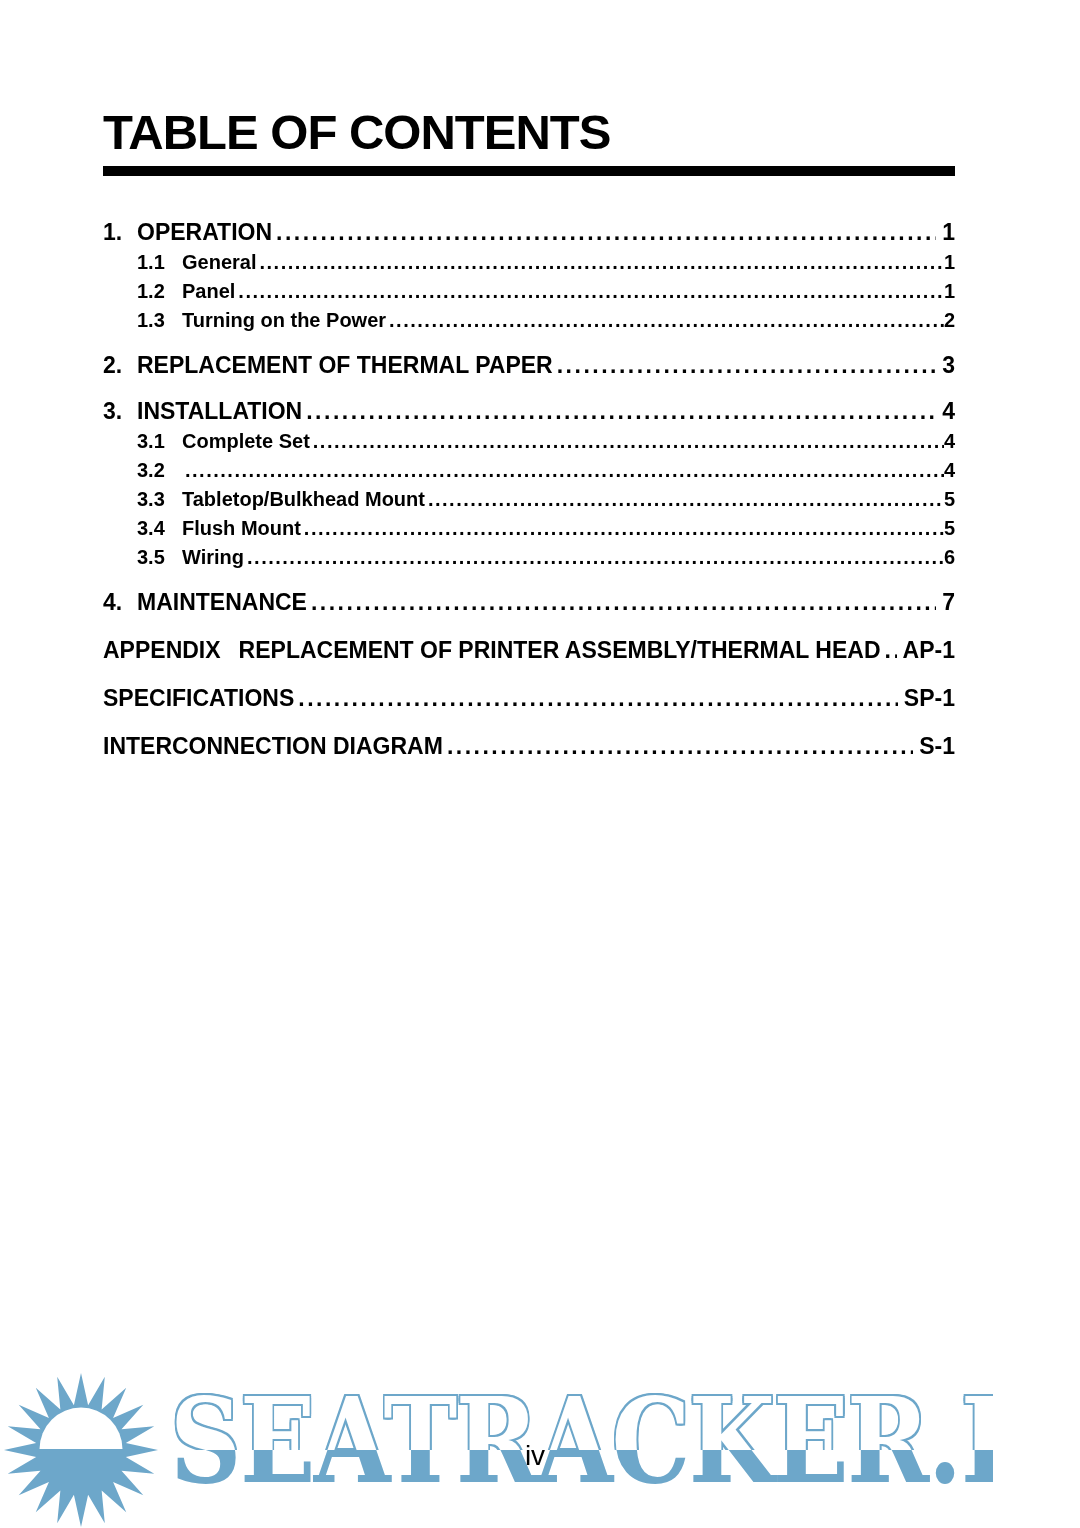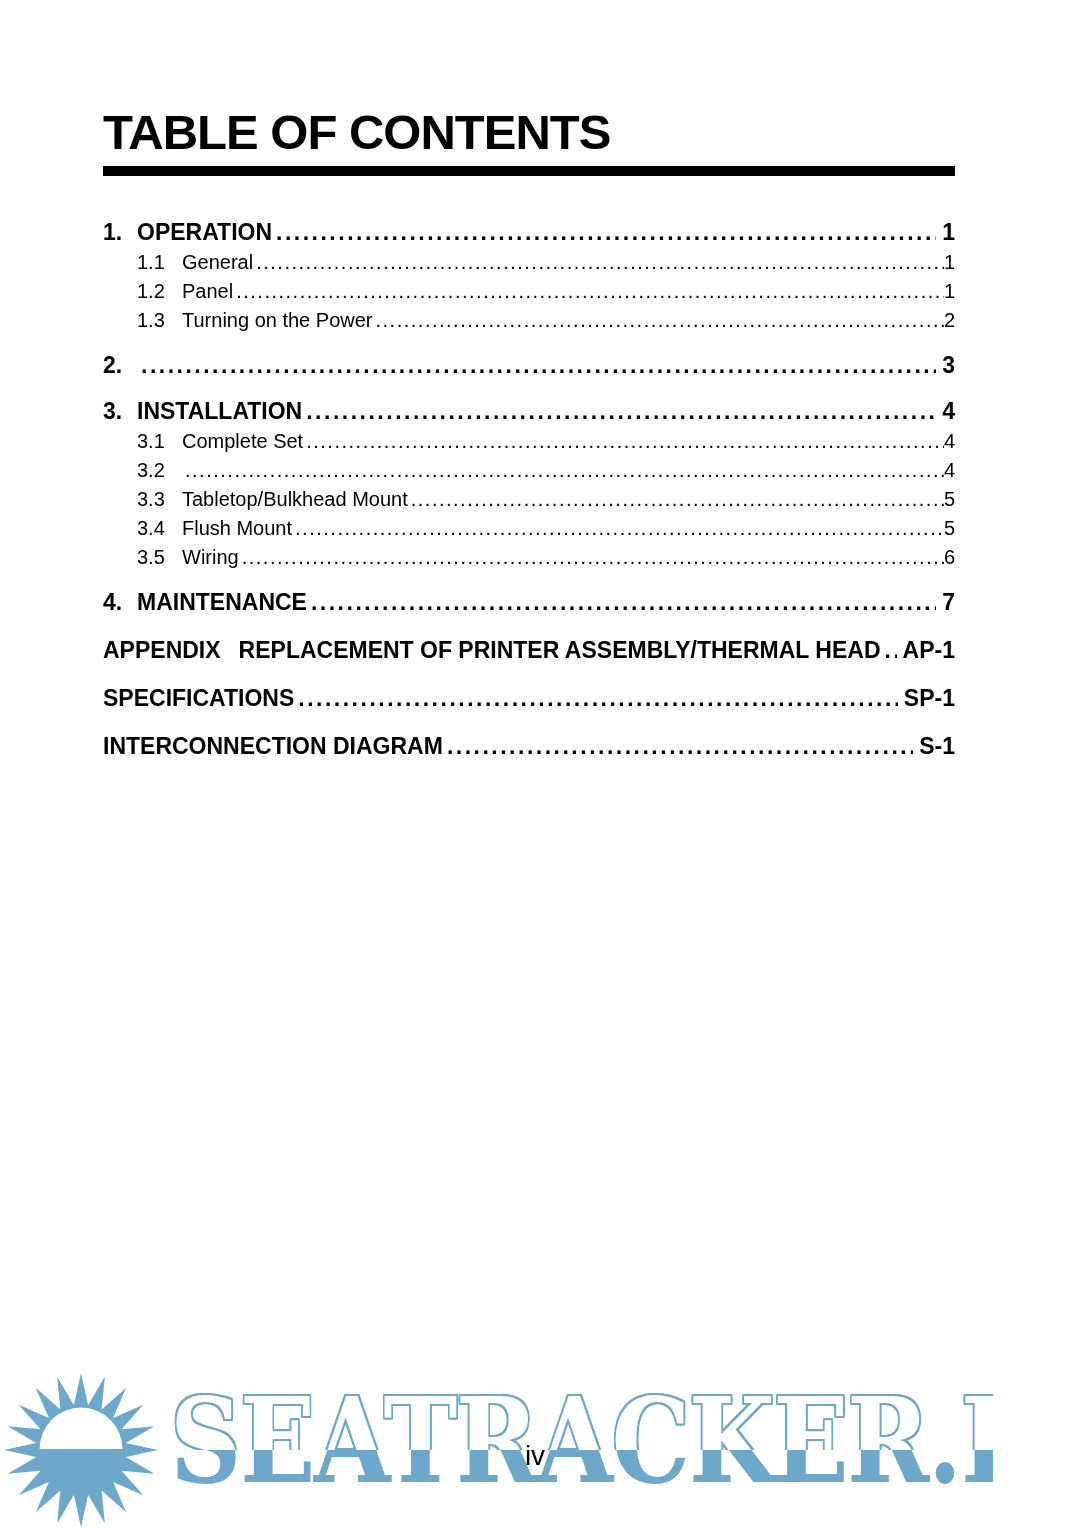--- a/index.html
+++ b/index.html
@@ -28,20 +28,21 @@
   .title-rule {
     height: 10px;
     background: #000;
     margin-top: 8px;
   }
   .toc { margin-top: 43px; }
   .row {
     display: flex;
     align-items: baseline;
     white-space: nowrap;
+    font-weight: bold;
   }
   .row.chapter, .row.backmatter {
     font-weight: bold;
     font-size: 23px;
     line-height: 26px;
     margin-top: 20px;
   }
   .row.backmatter { margin-top: 22px; }
   .row.section {
     font-size: 20px;
@@ -154,20 +155,21 @@
           <span class="page-ref">1</span>
         </div>
         <div class="row section">
           <span class="prefix">1.3</span>
           <span class="label">Turning on the Power</span>
           <span class="dots"></span>
           <span class="page-ref">2</span>
         </div>
         <div class="row chapter">
           <span class="prefix">2.</span>
+          <span class="label">REPLACEMENT OF THERMAL PAPER</span>
           <span class="dots"></span>
           <span class="page-ref">3</span>
         </div>
         <div class="row chapter">
           <span class="prefix">3.</span>
           <span class="label">INSTALLATION</span>
           <span class="dots"></span>
           <span class="page-ref">4</span>
         </div>
         <div class="row section">

